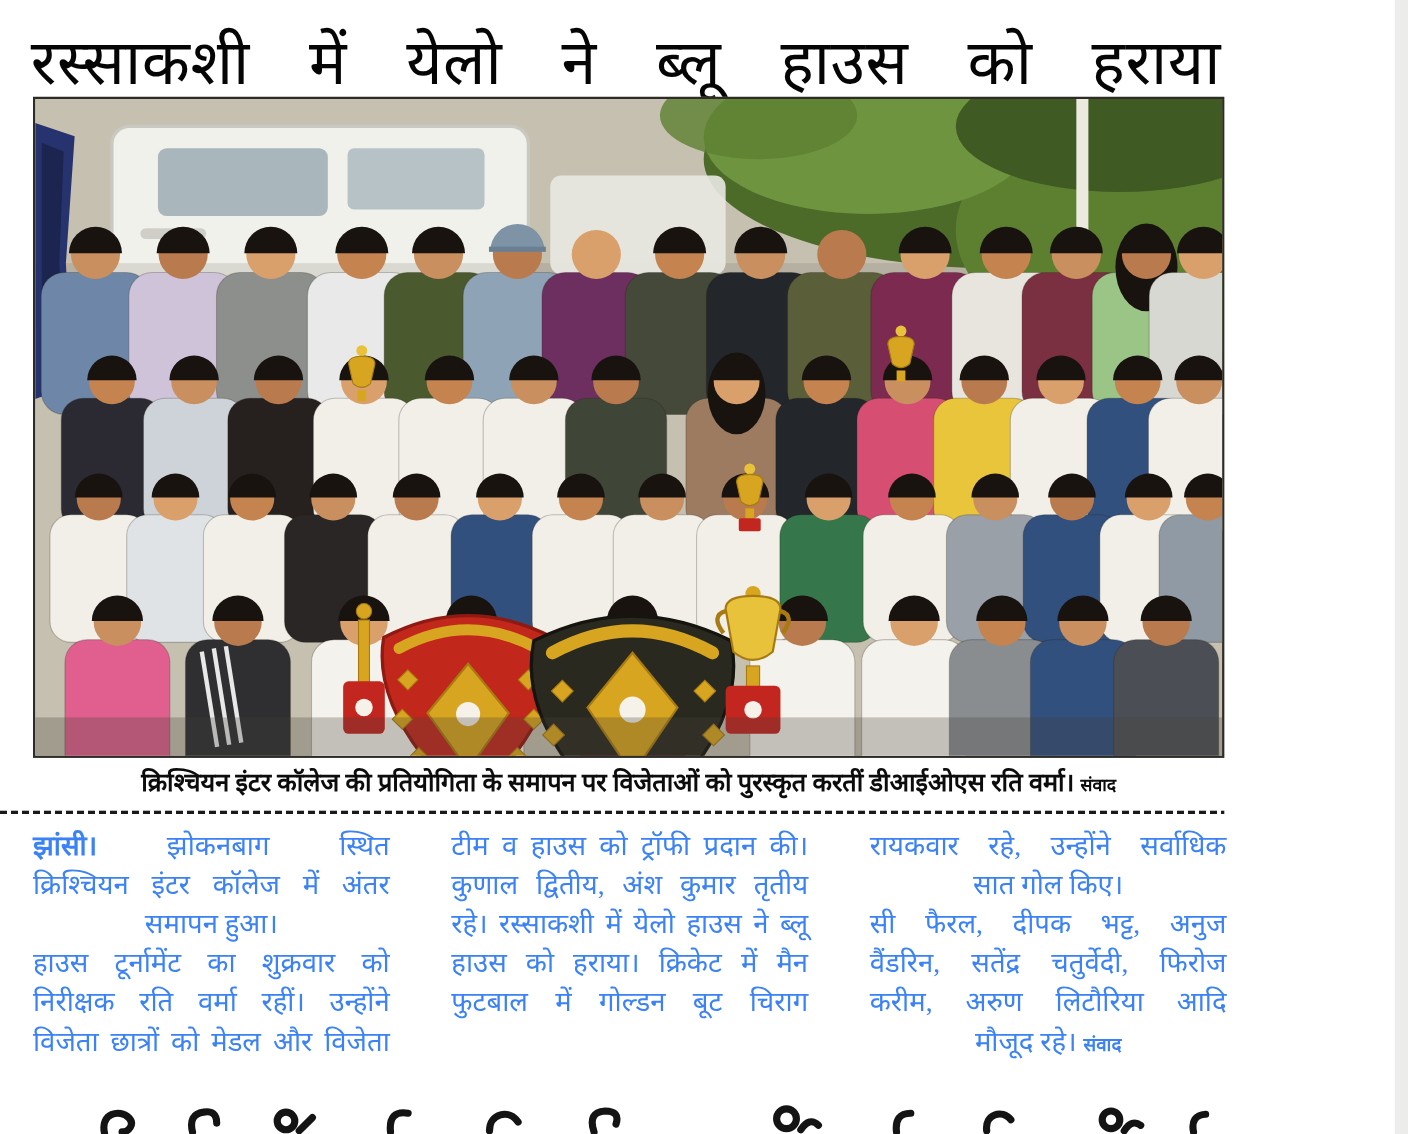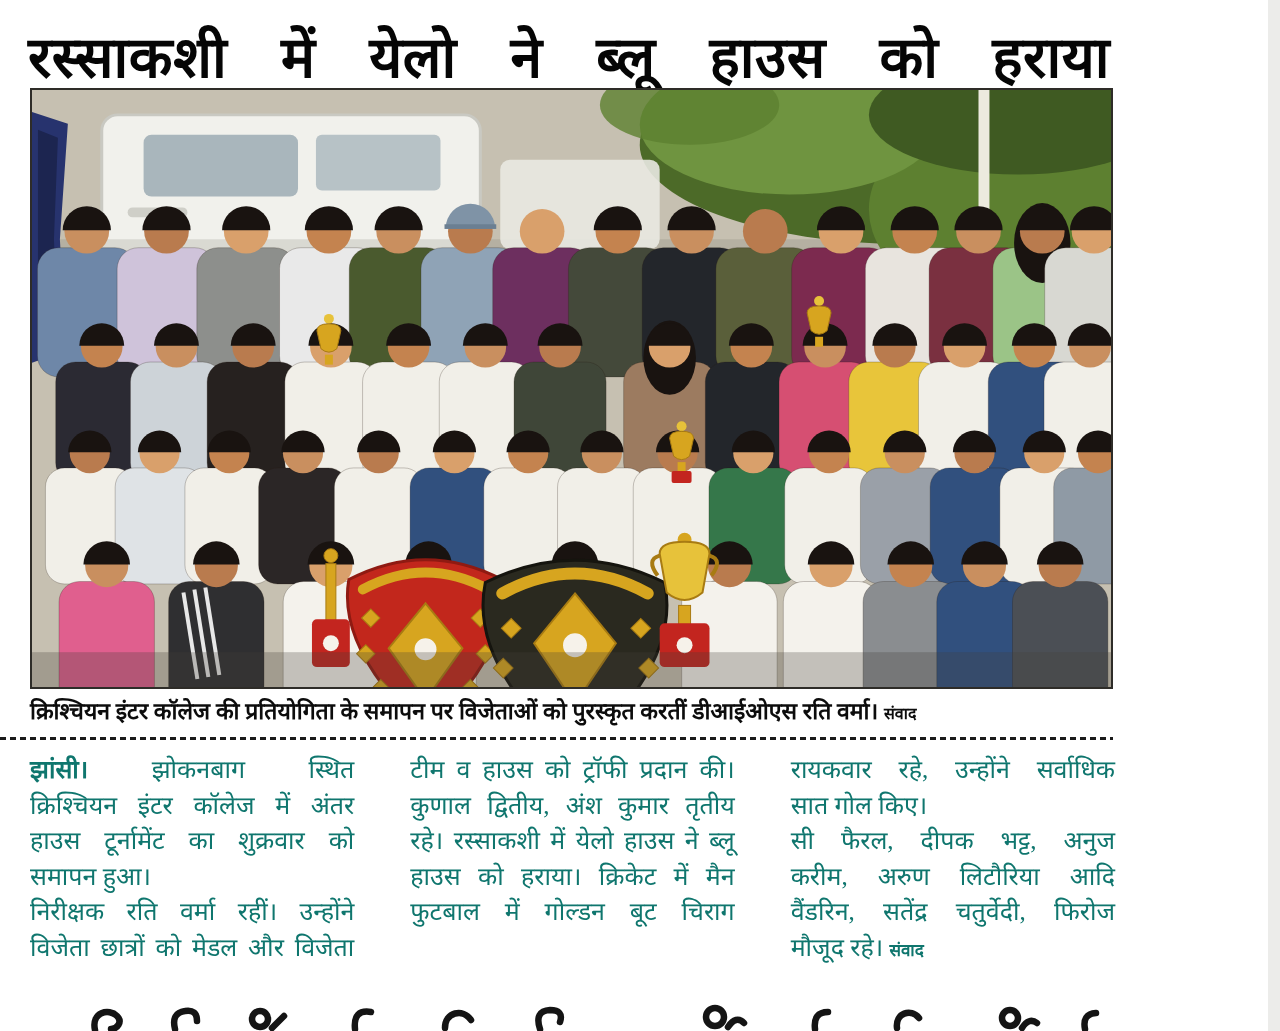--- a/index.html
+++ b/index.html
@@ -4,44 +4,44 @@
 <style>
   html,body{margin:0;padding:0;}
   body{
     width:1280px;height:1031px;position:relative;overflow:hidden;
     background:#ffffff;color:#111;
     font-family:"Liberation Serif","DejaVu Serif",serif;
   }
   .scan-edge{position:absolute;right:0;top:0;width:12px;height:100%;background:#ececea;}
   .headline{
     position:absolute;left:28px;top:-12px;width:1082px;
-    font-size:57px;font-weight:700;color:#050505;line-height:1.12;
+    font-size:57px;font-weight:400;color:#050505;line-height:1.12;
     text-align:justify;text-align-last:justify;white-space:normal;
     letter-spacing:.5px;
   }
   .photo{
     position:absolute;left:30px;top:88px;width:1083px;height:601px;
     border:2px solid #2e2c28;box-sizing:border-box;background:#c6c0b1;
   }
   .photo svg{width:100%;height:100%;display:block;}
   .caption{
     position:absolute;left:30px;top:694px;width:1083px;
-    text-align:left;font-size:23px;font-weight:700;white-space:nowrap;color:#0c0c0c;
+    text-align:center;font-size:23px;font-weight:700;white-space:nowrap;color:#0c0c0c;
   }
   .caption .credit{font-size:16px;font-weight:700;}
   .divider{
     position:absolute;left:0;top:737px;width:1113px;height:3px;
     background:repeating-linear-gradient(90deg,#1a1a1a 0 6px,transparent 6px 10px);
   }
   .body{
     position:absolute;left:30px;top:752px;width:1085px;
     display:grid;grid-template-columns:1fr 1fr 1fr;column-gap:56px;
-    font-size:25px;line-height:35.5px;color:#0f766e;
-  }
-  .ln{height:35.5px;text-align:left;white-space:nowrap;}
+    font-size:25px;line-height:35.5px;color:#3b82f6;
+  }
+  .ln{height:35.5px;text-align:center;white-space:nowrap;}
   .ln.j{text-align:justify;text-align-last:justify;white-space:normal;}
   .ln.in{text-indent:30px;}
   .ln b{font-weight:700;}
   .ln .credit{font-size:17px;font-weight:700;}
   .cutoff{
     position:absolute;left:25px;top:1002px;width:1090px;height:29px;overflow:hidden;
   }
 </style>
 </head>
 <body>
@@ -435,38 +435,38 @@
     <span>क्रिश्चियन इंटर कॉलेज की प्रतियोगिता के समापन पर विजेताओं को पुरस्कृत करतीं डीआईओएस रति वर्मा।</span>
     <span class="credit">संवाद</span>
   </figcaption>
 
   <div class="divider"></div>
 
   <div class="body" id="article-body">
       <div>
         <div class="ln j"><b>झांसी।</b> झोकनबाग स्थित</div>
         <div class="ln j">क्रिश्चियन इंटर कॉलेज में अंतर</div>
+        <div class="ln">समापन हुआ।</div>
         <div class="ln j">हाउस टूर्नामेंट का शुक्रवार को</div>
-        <div class="ln">समापन हुआ।</div>
         <div class="ln j">निरीक्षक रति वर्मा रहीं। उन्होंने</div>
         <div class="ln j">विजेता छात्रों को मेडल और विजेता</div>
       </div>
       <div>
         <div class="ln j">टीम व हाउस को ट्रॉफी प्रदान की।</div>
         <div class="ln j">कुणाल द्वितीय, अंश कुमार तृतीय</div>
         <div class="ln j">रहे। रस्साकशी में येलो हाउस ने ब्लू</div>
         <div class="ln j">हाउस को हराया। क्रिकेट में मैन</div>
         <div class="ln j">फुटबाल में गोल्डन बूट चिराग</div>
       </div>
       <div>
         <div class="ln j">रायकवार रहे, उन्होंने सर्वाधिक</div>
         <div class="ln">सात गोल किए।</div>
         <div class="ln j">सी फैरल, दीपक भट्ट, अनुज</div>
+        <div class="ln j">वैंडरिन, सतेंद्र चतुर्वेदी, फिरोज</div>
         <div class="ln j">करीम, अरुण लिटौरिया आदि</div>
-        <div class="ln j">वैंडरिन, सतेंद्र चतुर्वेदी, फिरोज</div>
         <div class="ln">मौजूद रहे। <span class="credit">संवाद</span></div>
       </div>
     </div>
 
   <div class="cutoff">
     <svg width="1090" height="29" viewBox="0 0 1090 29">
       <g stroke="#141414" stroke-width="6.5" fill="none" stroke-linecap="round">
         <path d="M70,28 C66,10 84,6 92,14 C98,20 92,27 86,27"></path>
         <path d="M150,27 q-4,-16 10,-18 q12,-2 12,10"></path>
         <circle cx="235" cy="17" r="8"></circle>

